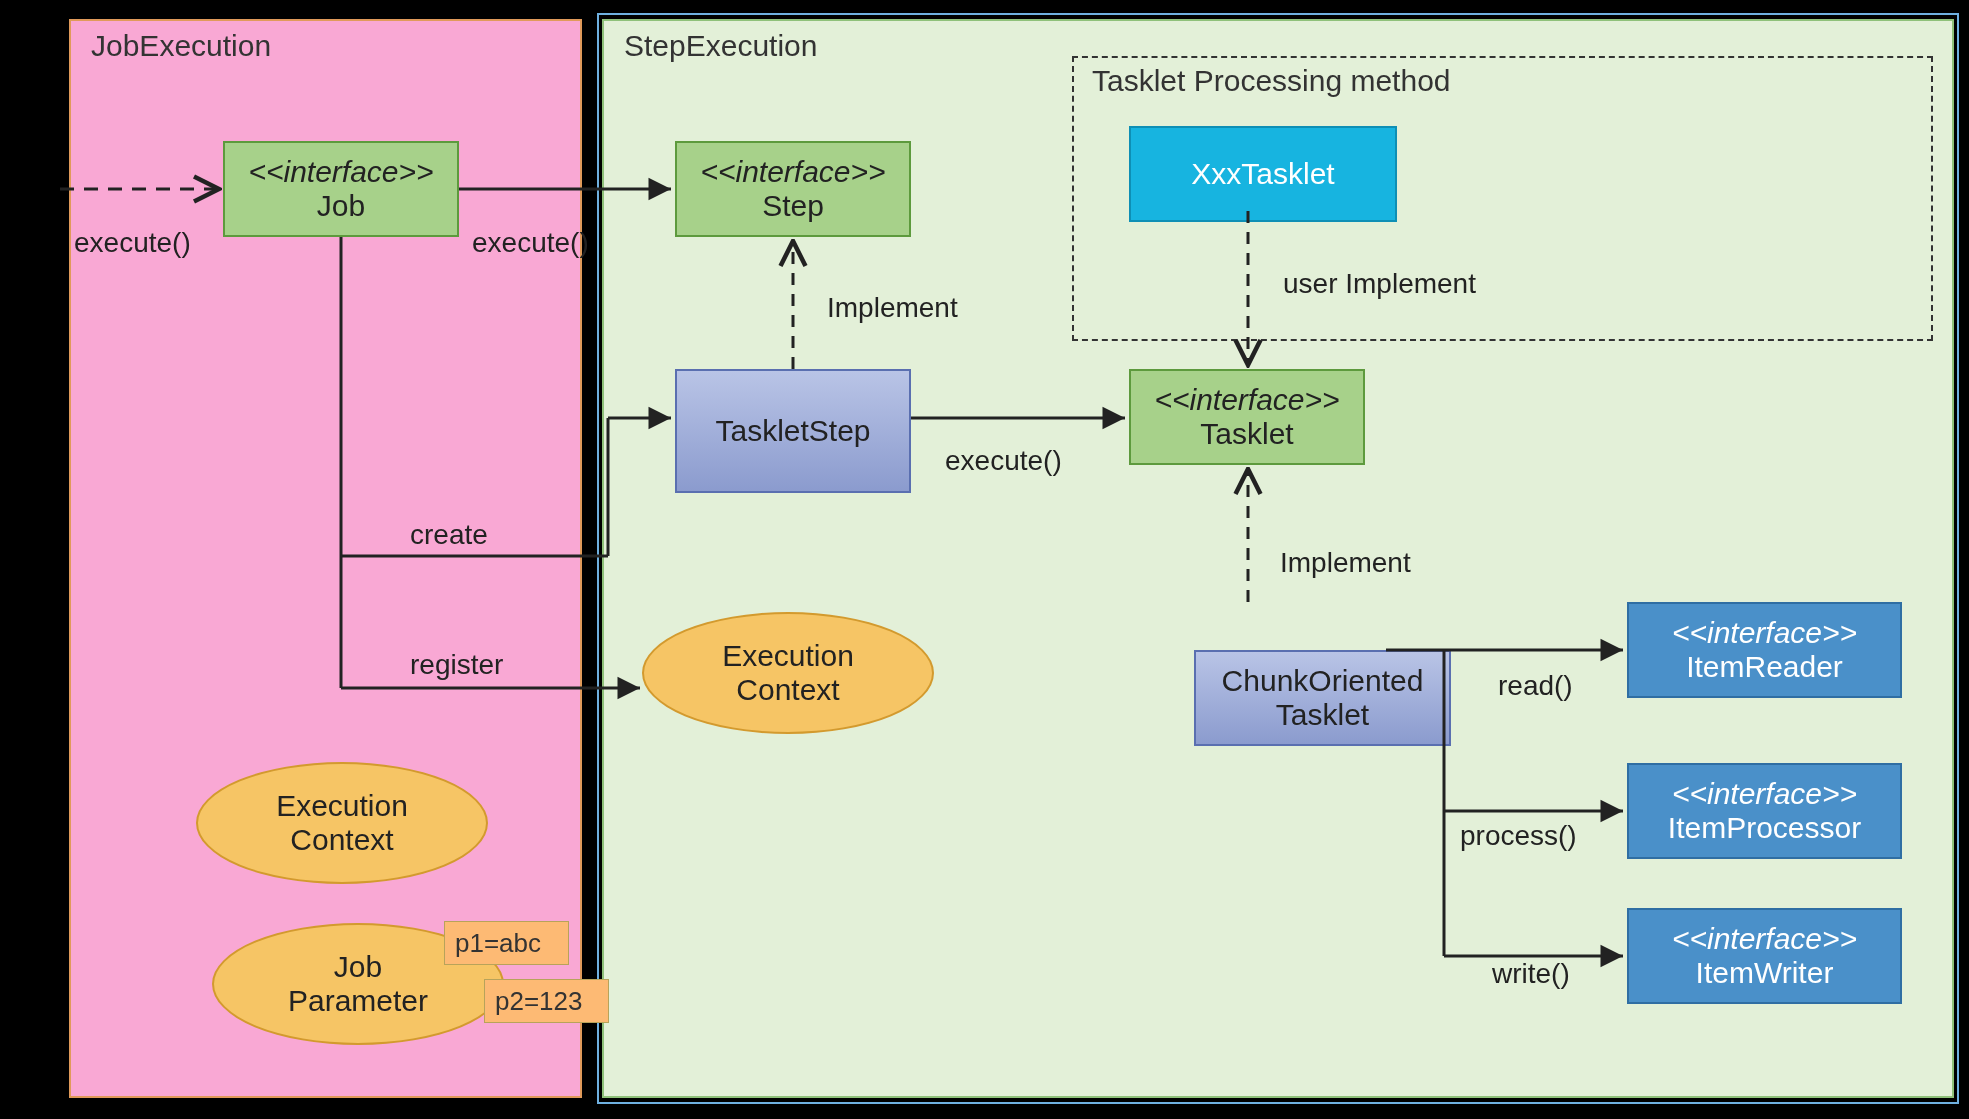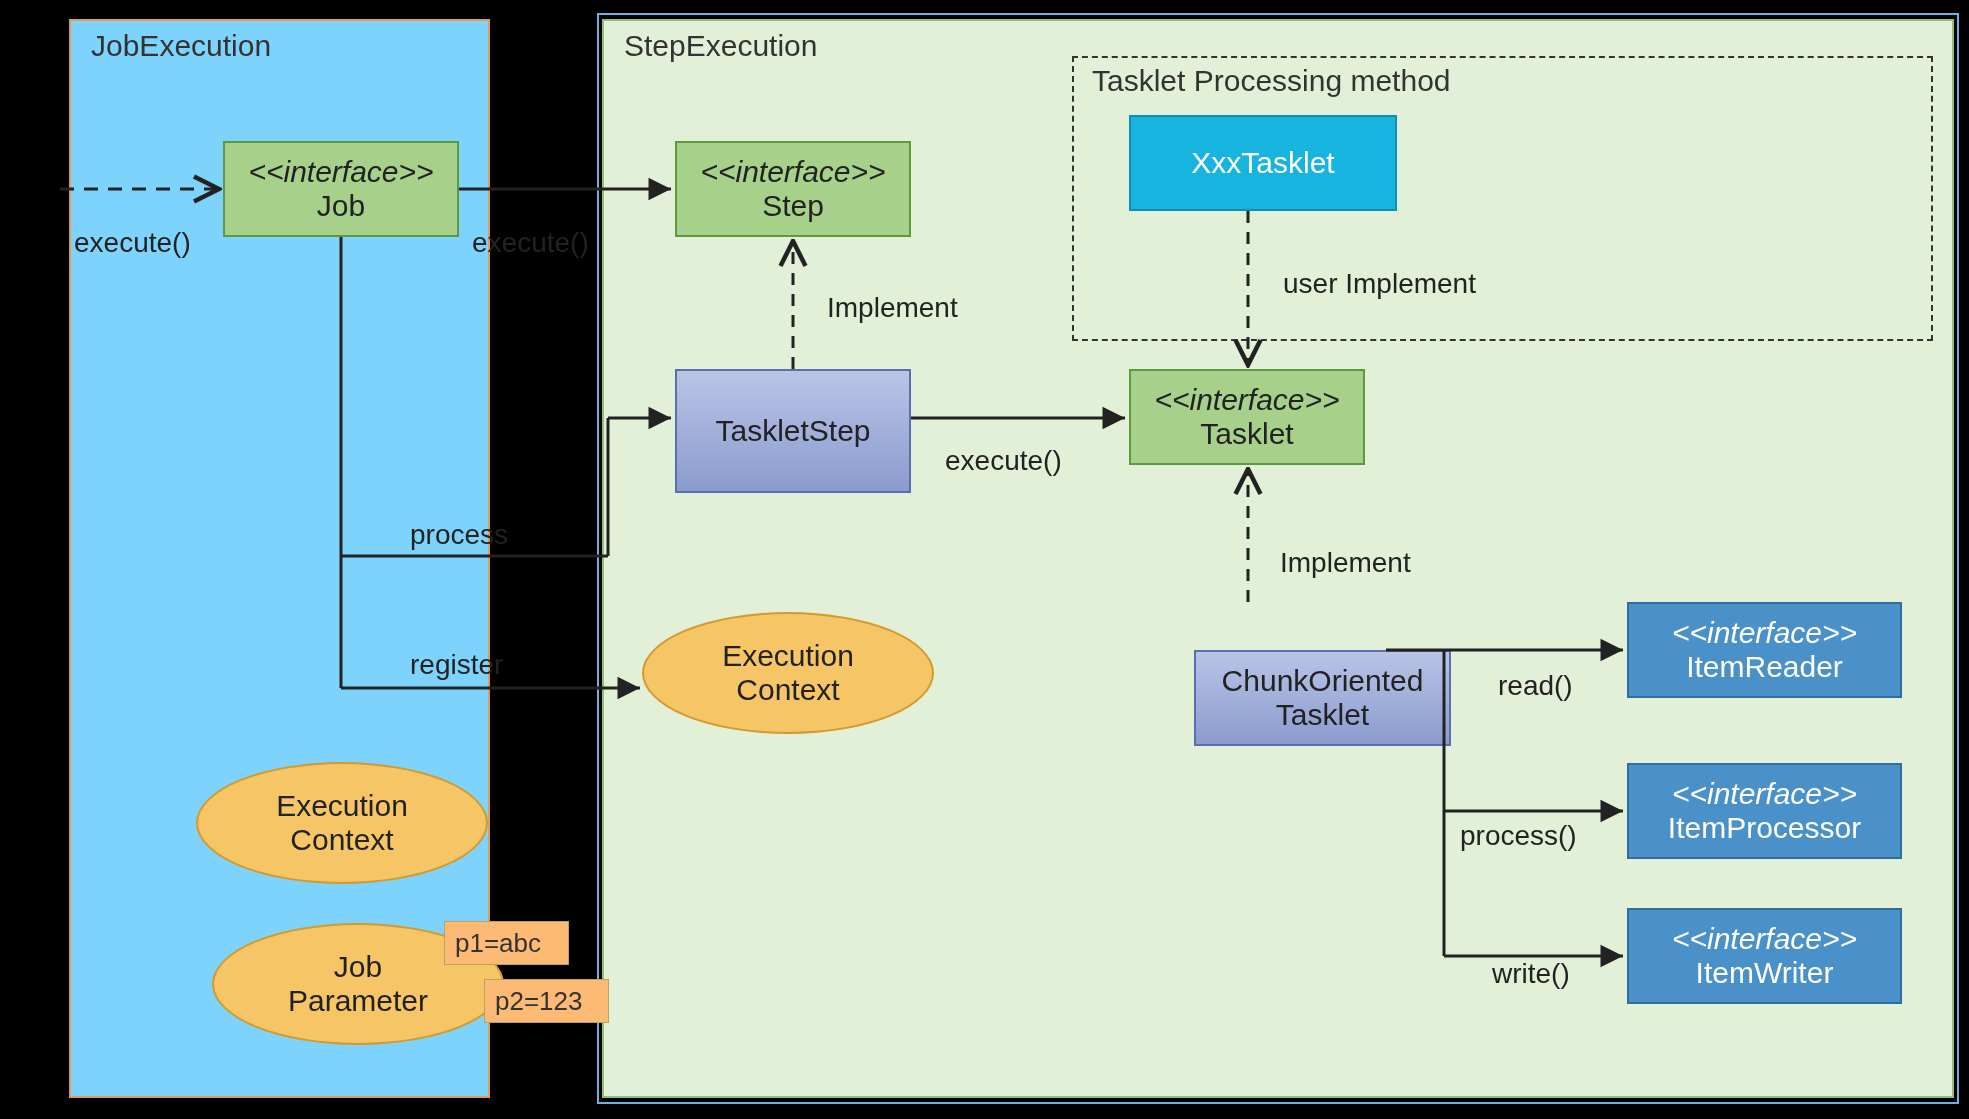--- a/index.html
+++ b/index.html
@@ -61,21 +61,21 @@
     width: 1969px;
     height: 1119px;
     pointer-events: none;
   }
 </style>
 </head>
 <body>
 
 <div class="canvas">
 
-  <div class="region" style="left:69px; top:19px; width:421px; height:1079px; background:#7dd3fc; border:2px solid #e09a5a;">
+  <div class="region" style="left:69px; top:19px; width:513px; height:1079px; background:#f9a8d4; border:2px solid #e09a5a;">
     <div class="region-title" style="left:20px; top:8px;">JobExecution</div>
   </div>
 
   <div class="region" style="left:597px; top:13px; width:1362px; height:1091px; border:2px solid #6fb0e0;"></div>
 
   <div class="region" style="left:602px; top:19px; width:1352px; height:1079px; background:#e3f0d8; border:2px solid #8fc17a;">
     <div class="region-title" style="left:20px; top:8px;">StepExecution</div>
   </div>
 
   <div class="region" style="left:1072px; top:56px; width:861px; height:285px; border:2px dashed #333;">
@@ -95,21 +95,21 @@
 
   <div class="box" style="left:675px; top:369px; width:236px; height:124px; background:linear-gradient(#b9c4e6,#8b9bce); border:2px solid #5a6fb0; color:#222;">
     <span>TaskletStep</span>
   </div>
 
   <div class="box" style="left:1129px; top:369px; width:236px; height:96px; background:#a7d18a; border:2px solid #5d9a3d; color:#222;">
     <span class="stereo">&lt;&lt;interface&gt;&gt;</span>
     <span>Tasklet</span>
   </div>
 
-  <div class="box" style="left:1129px; top:115px; width:268px; height:96px; background:#17b4e0; border:2px solid #0e8fb5; color:#fff;text-align:center;">
+  <div class="box" style="left:1129px; top:126px; width:268px; height:96px; background:#17b4e0; border:2px solid #0e8fb5; color:#fff;text-align:center;">
     <span>XxxTasklet</span>
   </div>
 
   <div class="box" style="left:1194px; top:602px; width:257px; height:96px; background:linear-gradient(#b9c4e6,#8b9bce); border:2px solid #5a6fb0; color:#222;margin-top:48px;">
     <span>ChunkOriented</span>
     <span>Tasklet</span>
   </div>
 
   <div class="box" style="left:1627px; top:602px; width:275px; height:96px; background:#4a90c9; border:2px solid #2f6ea3; color:#fff;">
     <span class="stereo">&lt;&lt;interface&gt;&gt;</span>
@@ -140,21 +140,21 @@
     <span>Job</span>
     <span>Parameter</span>
   </div>
 
   <div class="note" style="left:444px; top:921px; width:125px; height:44px;">p1=abc</div>
   <div class="note" style="left:444px; top:979px; width:125px; height:44px;margin-left:40px;">p2=123</div>
 
   <div class="edge-label" style="left:74px; top:227px;">execute()</div>
   <div class="edge-label" style="left:472px; top:227px;">execute()</div>
   <div class="edge-label" style="left:945px; top:445px;">execute()</div>
-  <div class="edge-label" style="left:410px; top:519px;">process</div>
+  <div class="edge-label" style="left:410px; top:519px;">create</div>
   <div class="edge-label" style="left:410px; top:649px;">register</div>
   <div class="edge-label" style="left:827px; top:292px;">Implement</div>
   <div class="edge-label" style="left:1280px; top:547px;">Implement</div>
   <div class="edge-label" style="left:1283px; top:268px;">user Implement</div>
   <div class="edge-label" style="left:1498px; top:670px;">read()</div>
   <div class="edge-label" style="left:1460px; top:820px;">process()</div>
   <div class="edge-label" style="left:1492px; top:958px;">write()</div>
 
   <svg class="overlay" viewBox="0 0 1969 1119">
     <defs>

